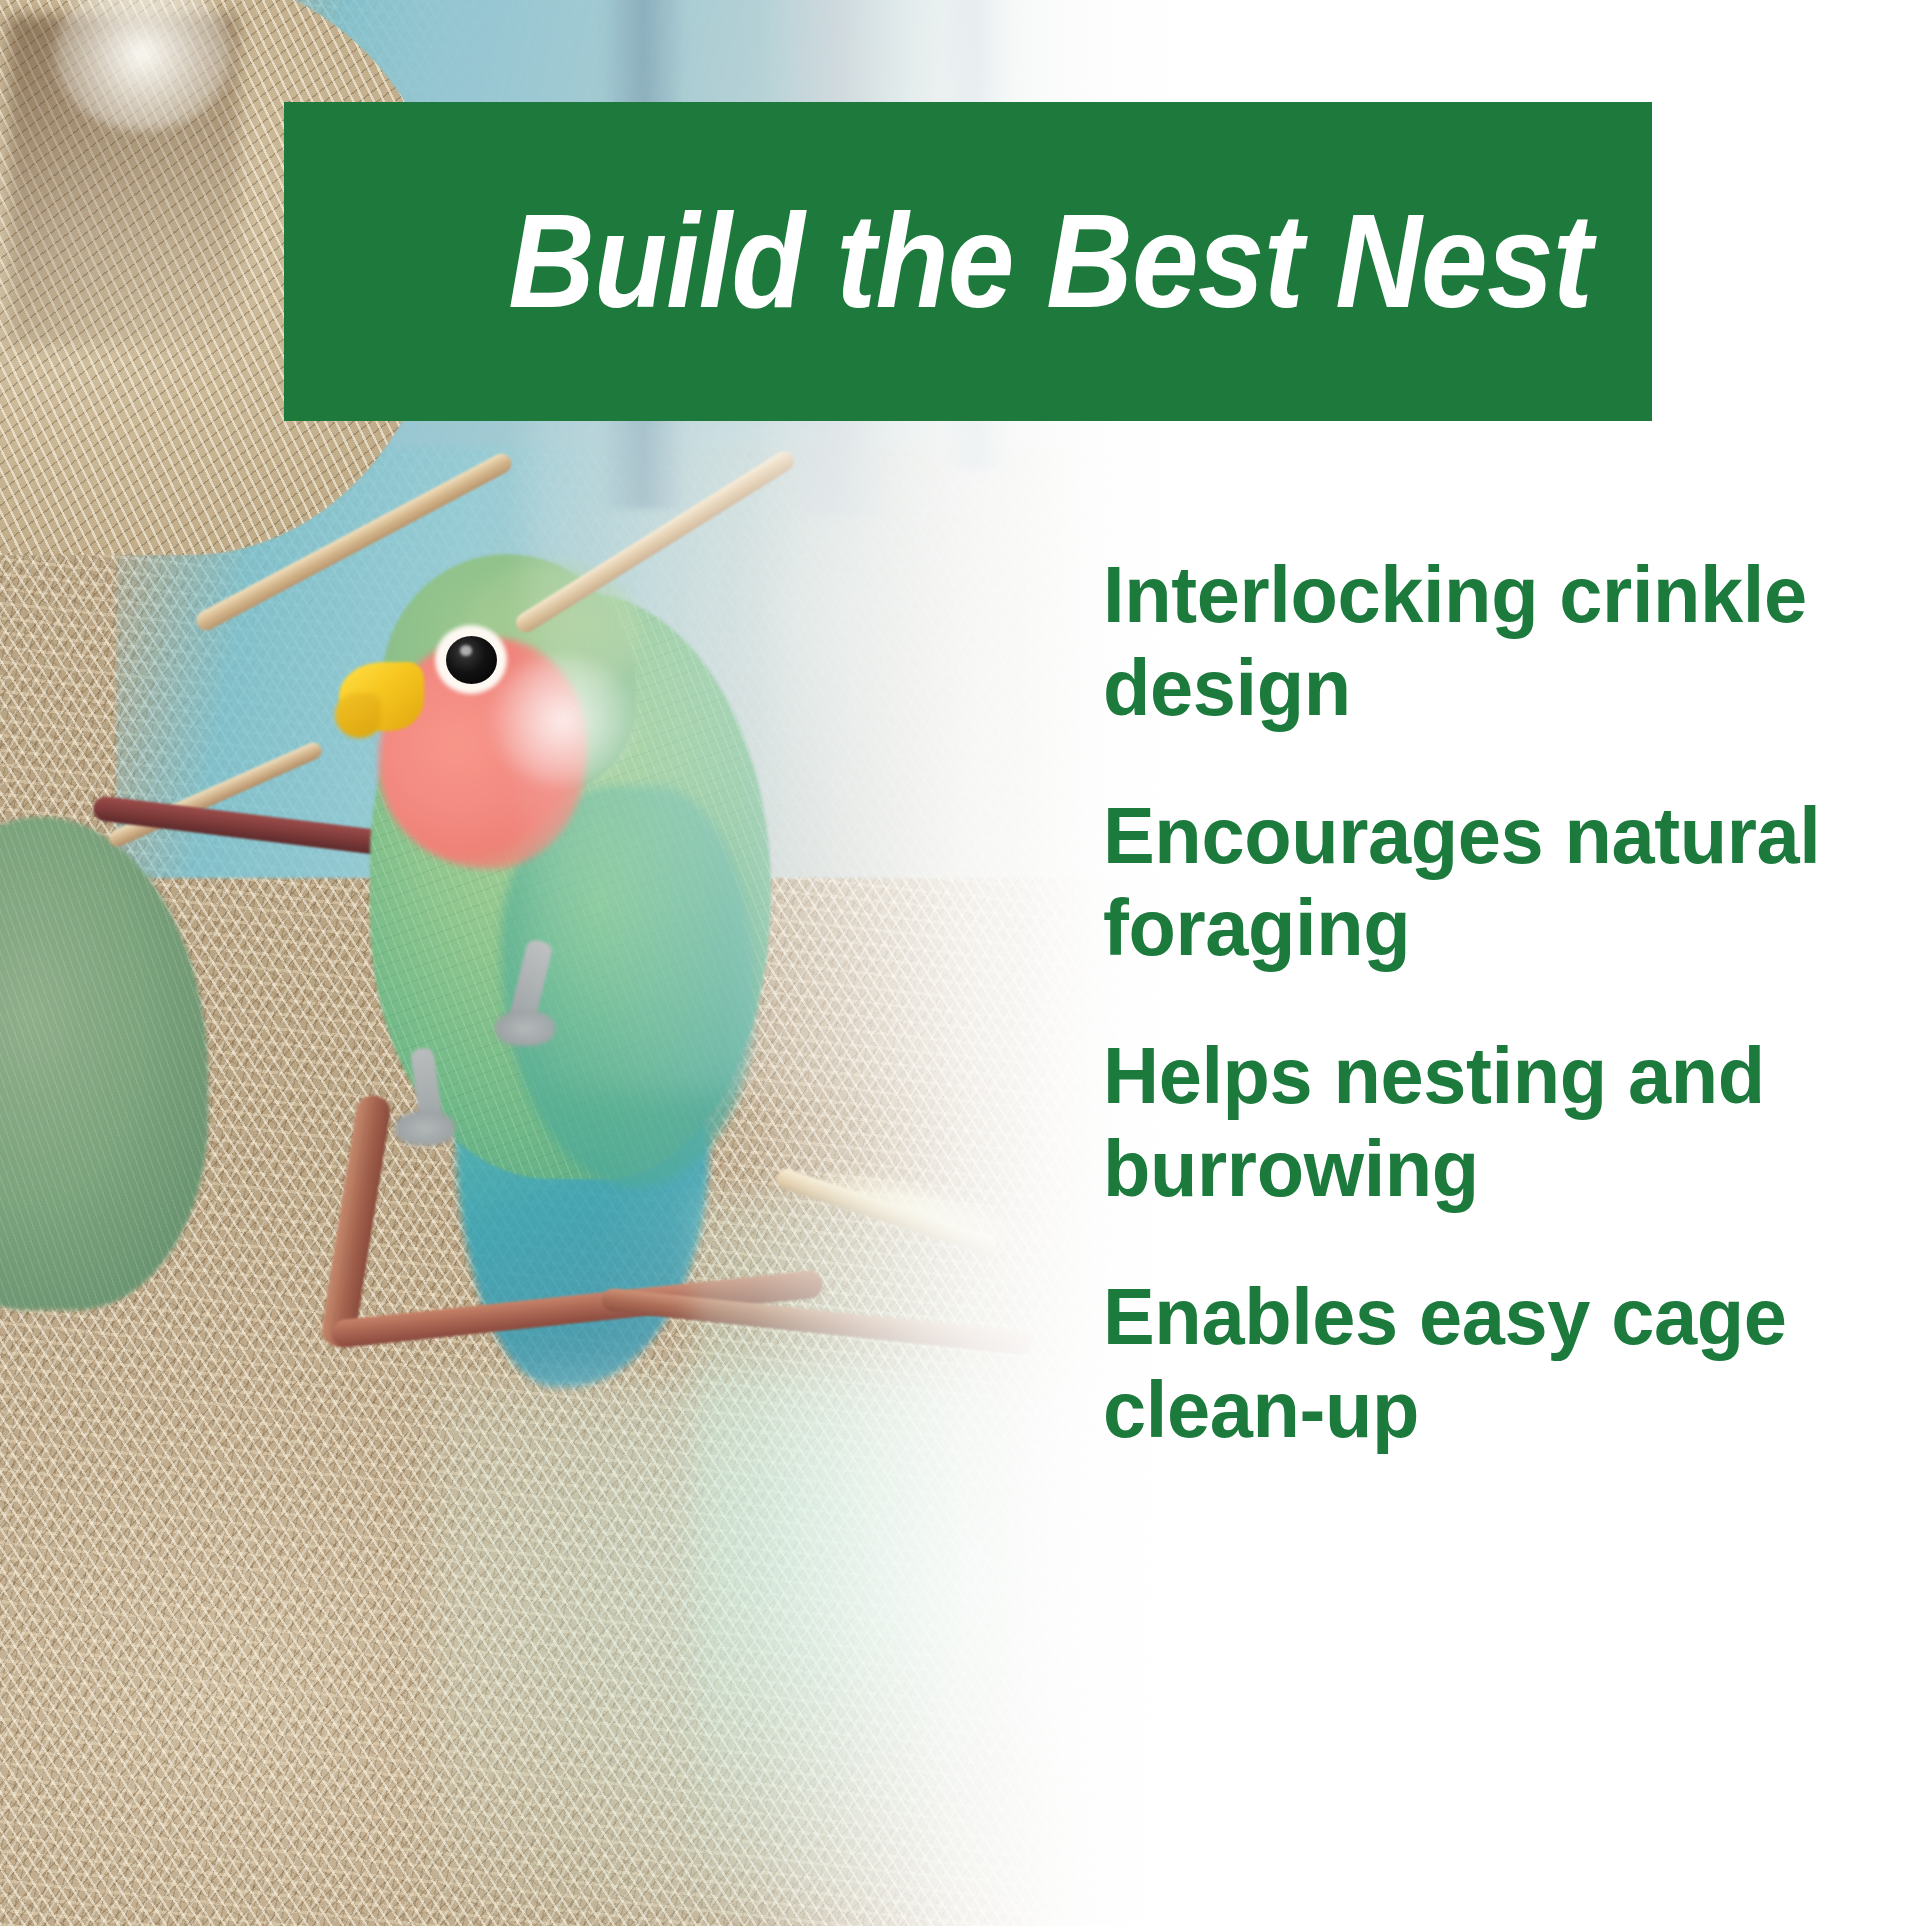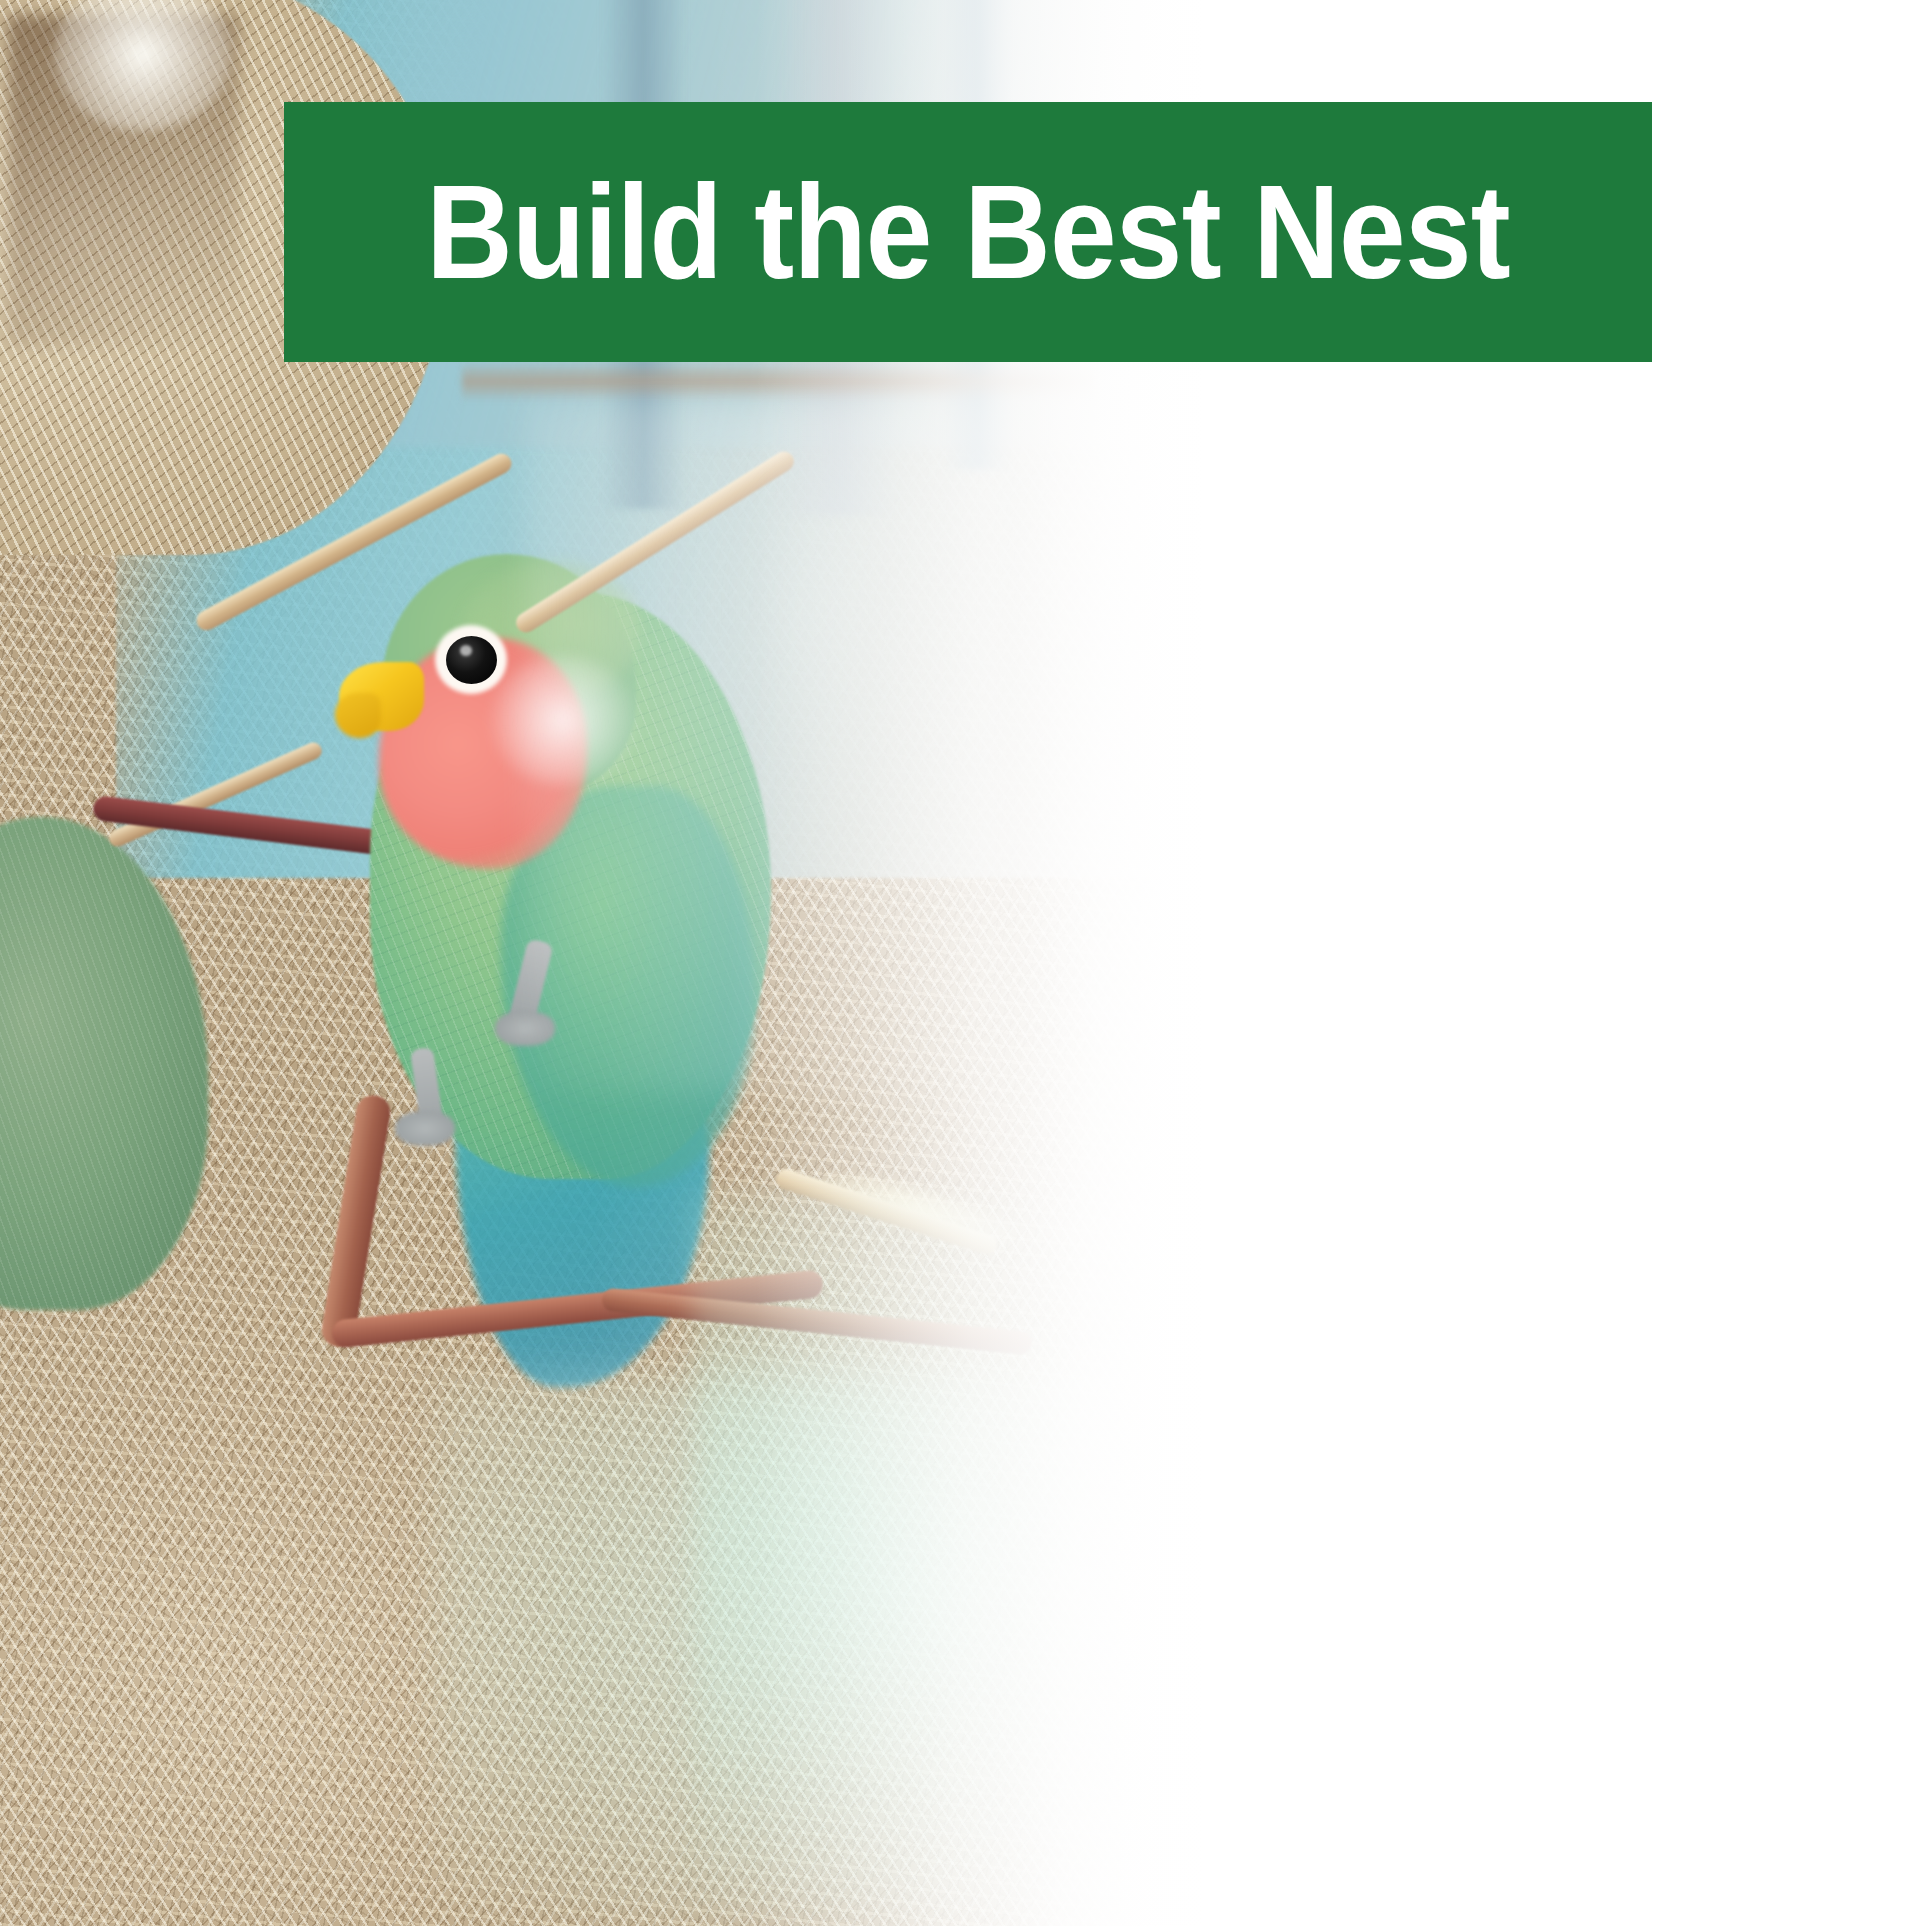--- a/index.html
+++ b/index.html
@@ -414,24 +414,25 @@
     left: 755px; top: 0; width: 462px; height: 1926px;
     background: linear-gradient(90deg, rgba(252,252,252,0) 0%, rgba(253,253,253,0.55) 55%, rgba(255,255,255,1) 100%);
   }
 
   
   .banner {
     position: absolute;
     left: 284px;
     top: 102px;
     width: 1368px;
-    height: 260px;
+    height: 319px;
     display: flex;
     align-items: center;
-    justify-content: center;
+    justify-content: flex-end;
+    font-style: italic;
   }
   .banner-title {
     color: #ffffff;
     font-size: 133px;
     line-height: 1;
     font-weight: 700;
     letter-spacing: -0.8px;
     white-space: nowrap;
     transform: scaleX(0.90);
   }
@@ -518,15 +519,21 @@
     <div class="glare2"></div>
     <div class="fade-mint"></div>
     <div class="fade-right"></div>
     <div class="fade-bottom-soft"></div>
   </div>
 
   <div class="banner" style="background: rgb(30, 122, 60);">
     <span class="banner-title" style="color: rgb(255, 255, 255);">Build the Best Nest</span>
   </div>
 
+  <div class="bullets">
+    <p class="bullet" style="color: rgb(27, 122, 60);">Interlocking crinkle design</p>
+    <p class="bullet" style="color: rgb(27, 122, 60);">Encourages natural foraging</p>
+    <p class="bullet" style="color: rgb(27, 122, 60);">Helps nesting and burrowing</p>
+    <p class="bullet" style="color: rgb(27, 122, 60);">Enables easy cage clean-up</p>
+  </div>
 
 </div>
 
 
 </body></html>

